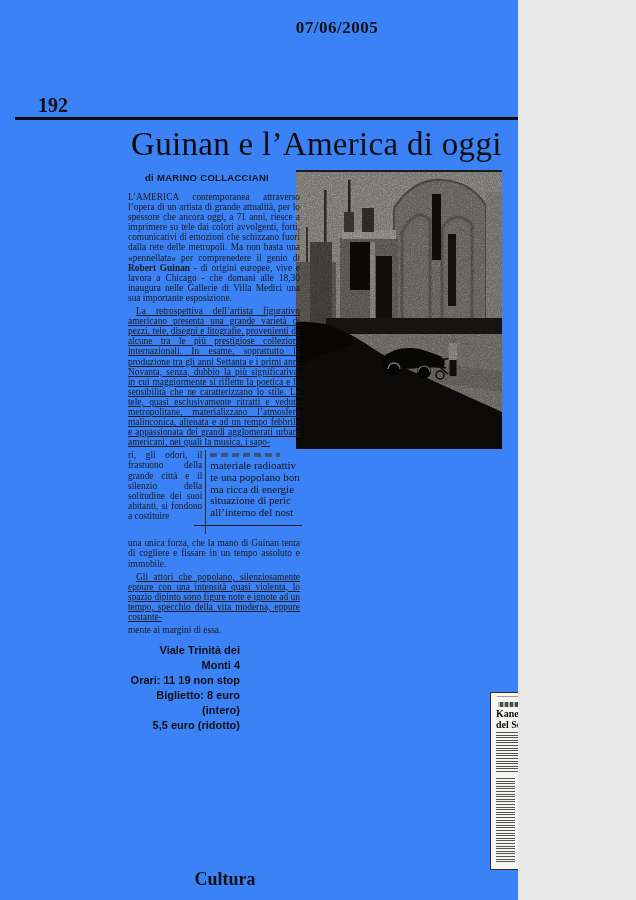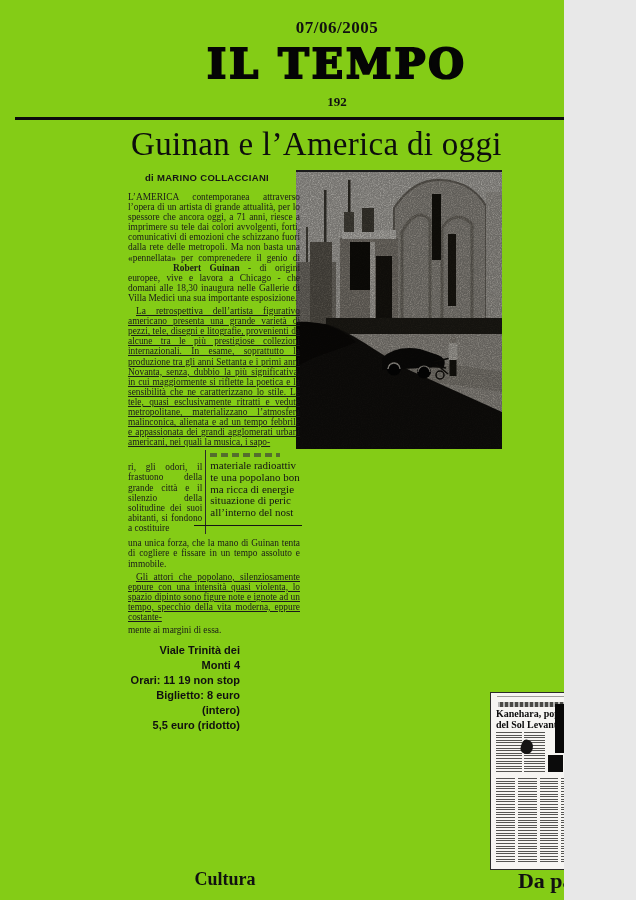--- a/index.html
+++ b/index.html
@@ -1,43 +1,43 @@
 <!DOCTYPE html>
 <html><head>
 <meta charset="utf-8">
 <style>
   html,body{margin:0;padding:0;background:#e8e8e8;}
-  .page{position:relative;width:564px;height:900px;background:#84cc16;overflow:hidden;
+  .page{position:relative;width:518px;height:900px;background:#3b82f6;overflow:hidden;
         font-family:"Liberation Serif",serif;color:#111;}
 
   
   .hdr-date{position:absolute;left:38px;top:18px;width:598px;text-align:center;
             font-size:17px;font-weight:bold;letter-spacing:.5px;}
   .masthead{position:absolute;left:38px;top:40px;width:598px;text-align:center;
             font-family:"DejaVu Serif",serif;font-weight:bold;font-size:41px;
             letter-spacing:3px;-webkit-text-stroke:2.2px #050505;color:#050505;}
-  .hdr-num{position:absolute;left:38px;top:94px;width:598px;text-align:center;
-           font-size:13px;font-weight:bold;}
+  .hdr-num{position:absolute;left:38px;top:94px;width:598px;
+           font-size:20px;font-weight:bold;}
   .hdr-rule{position:absolute;left:15px;top:117px;width:607px;height:3px;background:#0c0c0c;}
 
   
   .art-title{position:absolute;left:131px;top:126px;width:430px;
              font-size:33px;font-weight:normal;letter-spacing:.3px;color:#0d0d0d;}
   .art-byline{position:absolute;left:145px;top:172px;
               font-family:"Liberation Sans",sans-serif;font-weight:bold;font-size:9.5px;
               letter-spacing:.3px;color:#151515;}
 
   .art-col{position:absolute;left:128px;top:192px;width:172px;
            font-size:9.4px;line-height:10.1px;text-align:justify;color:#1a1a1a;}
   .art-col p{margin:0 0 3px 0;}
   .art-col p.ind{text-indent:8px;text-decoration:underline;}
-  .bold-name{font-weight:bold;margin-left:45px;}
+  .bold-name{font-weight:bold;}
 
   .inset-row{position:relative;display:flex;margin:2px 0 4px 0;min-height:84px;}
-  .narrow-col{width:77px;text-align:justify;margin-top:12px;}
+  .narrow-col{width:77px;text-align:justify;}
   .inset-box{width:93px;margin-left:3px;border-left:1.5px solid #2a2a2a;
              padding:2px 0 0 4px;overflow:hidden;}
   .inset-smudge{height:4px;width:78%;margin:1px 0 3px 0;opacity:.65;
       background:repeating-linear-gradient(90deg,#3a3a3a 0 7px,transparent 7px 11px);}
   .frag-line{white-space:nowrap;font-size:11px;line-height:11.6px;color:#141414;}
   .inset-underline{position:absolute;left:66px;bottom:8px;width:108px;height:1.6px;background:#151515;}
 
   .last-line{margin-top:6px;}
 
   .info-box{margin-top:8px;width:112px;text-align:right;
@@ -78,21 +78,20 @@
                 font-size:18px;font-weight:bold;}
   .foot-pageref{position:absolute;left:500px;top:868px;width:130px;text-align:center;
                 font-size:22px;font-weight:bold;}
 </style>
 </head>
 <body>
 
 <div class="page">
 
   <div class="hdr-date">07/06/2005</div>
-  <div class="masthead">IL TEMPO</div>
   <div class="hdr-num">192</div>
   <div class="hdr-rule"></div>
 
   <div class="art-title">Guinan e l’America di oggi</div>
   <div class="art-byline">di MARINO COLLACCIANI</div>
 
   <div class="art-photo">
     <svg width="206" height="277" viewBox="0 0 206 277" xmlns="http://www.w3.org/2000/svg">
       <defs>
         <filter id="grain">

